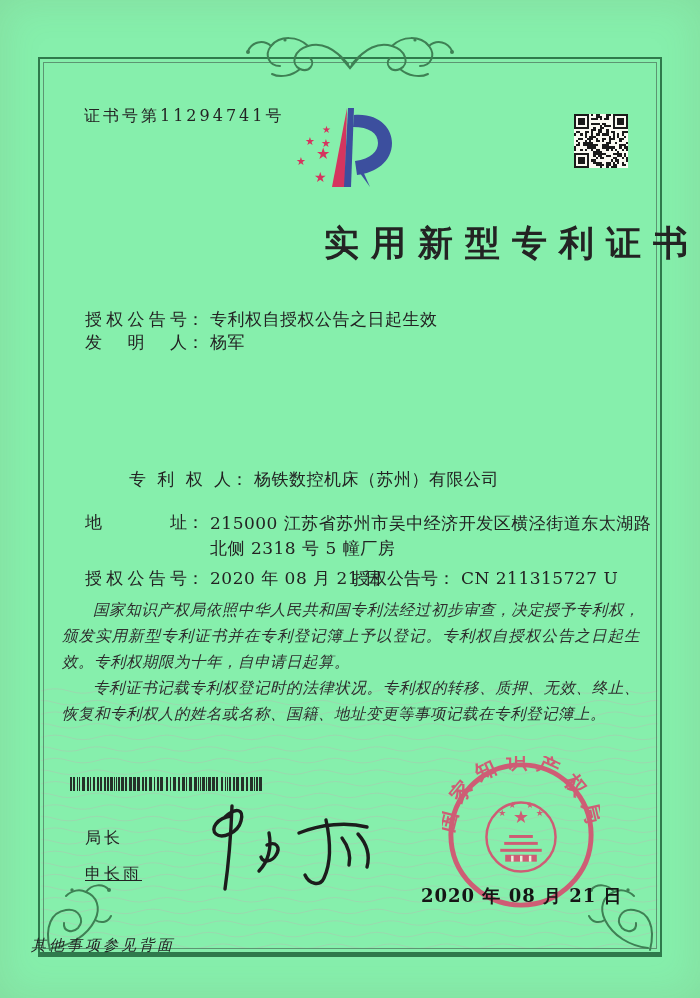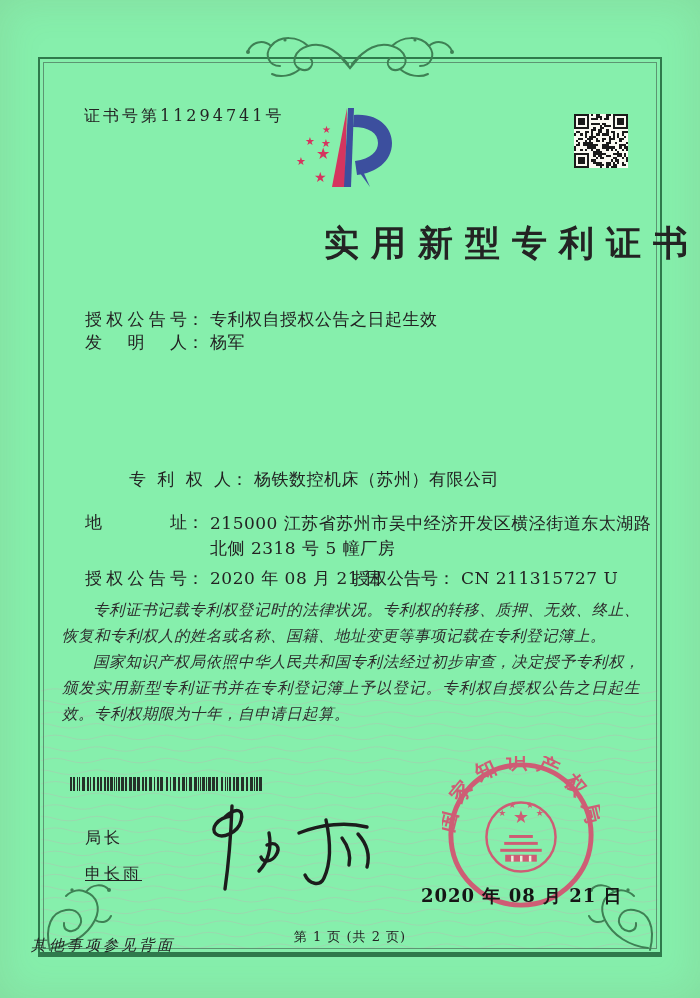--- a/index.html
+++ b/index.html
@@ -439,22 +439,22 @@
     <span class="flabel">地址</span><span class="fcolon">：</span><span class="fvalue wrap">215000 江苏省苏州市吴中经济开发区横泾街道东太湖路北侧 2318 号 5 幢厂房</span>
   </div>
   <div class="frow" style="top:567px;width:560px;">
     <span class="flabel">授权公告号</span><span class="fcolon">：</span><span class="fvalue">2020 年 08 月 21 日</span>
     <span class="pair2">
       <span class="flabel">授权公告号</span><span class="fcolon">：</span><span class="fvalue">CN 211315727 U</span>
     </span>
   </div>
 
   <div class="abs paras">
+    <p>国家知识产权局依照中华人民共和国专利法经过初步审查，决定授予专利权，颁发实用新型专利证书并在专利登记簿上予以登记。专利权自授权公告之日起生效。专利权期限为十年，自申请日起算。</p>
     <p>专利证书记载专利权登记时的法律状况。专利权的转移、质押、无效、终止、恢复和专利权人的姓名或名称、国籍、地址变更等事项记载在专利登记簿上。</p>
-    <p>国家知识产权局依照中华人民共和国专利法经过初步审查，决定授予专利权，颁发实用新型专利证书并在专利登记簿上予以登记。专利权自授权公告之日起生效。专利权期限为十年，自申请日起算。</p>
   </div>
 
   <svg id="barcode" class="abs z3" style="left:70px;top:777px;" width="192" height="14" viewBox="0 0 192 14">
       <rect x="0" y="0" width="2" height="14" fill="#171717" opacity="0.88"></rect>
       <rect x="3" y="0" width="2" height="14" fill="#171717" opacity="0.88"></rect>
       <rect x="7" y="0" width="1" height="14" fill="#171717" opacity="0.88"></rect>
       <rect x="9" y="0" width="1" height="14" fill="#171717" opacity="0.88"></rect>
       <rect x="12" y="0" width="3" height="14" fill="#171717" opacity="0.88"></rect>
       <rect x="17" y="0" width="2" height="14" fill="#171717" opacity="0.88"></rect>
       <rect x="20" y="0" width="1" height="14" fill="#171717" opacity="0.88"></rect>
@@ -541,17 +541,16 @@
       <rect x="59" y="94" width="42" height="3"></rect>
       <rect x="64" y="100" width="32" height="7"></rect>
       <rect x="70" y="101" width="2.5" height="6" fill="#f4f1e3"></rect>
       <rect x="79" y="101" width="2.5" height="6" fill="#f4f1e3"></rect>
       <rect x="88" y="101" width="2.5" height="6" fill="#f4f1e3"></rect>
     </g>
   </svg>
 
   <div class="abs seal-date">2020 年 08 月 21 日</div>
 
-  <div class="abs page-note">第 1 页 (共 2 页)</div>
 
   <div class="abs back-note">其他事项参见背面</div>
 
 </div>
 
 </body></html>

